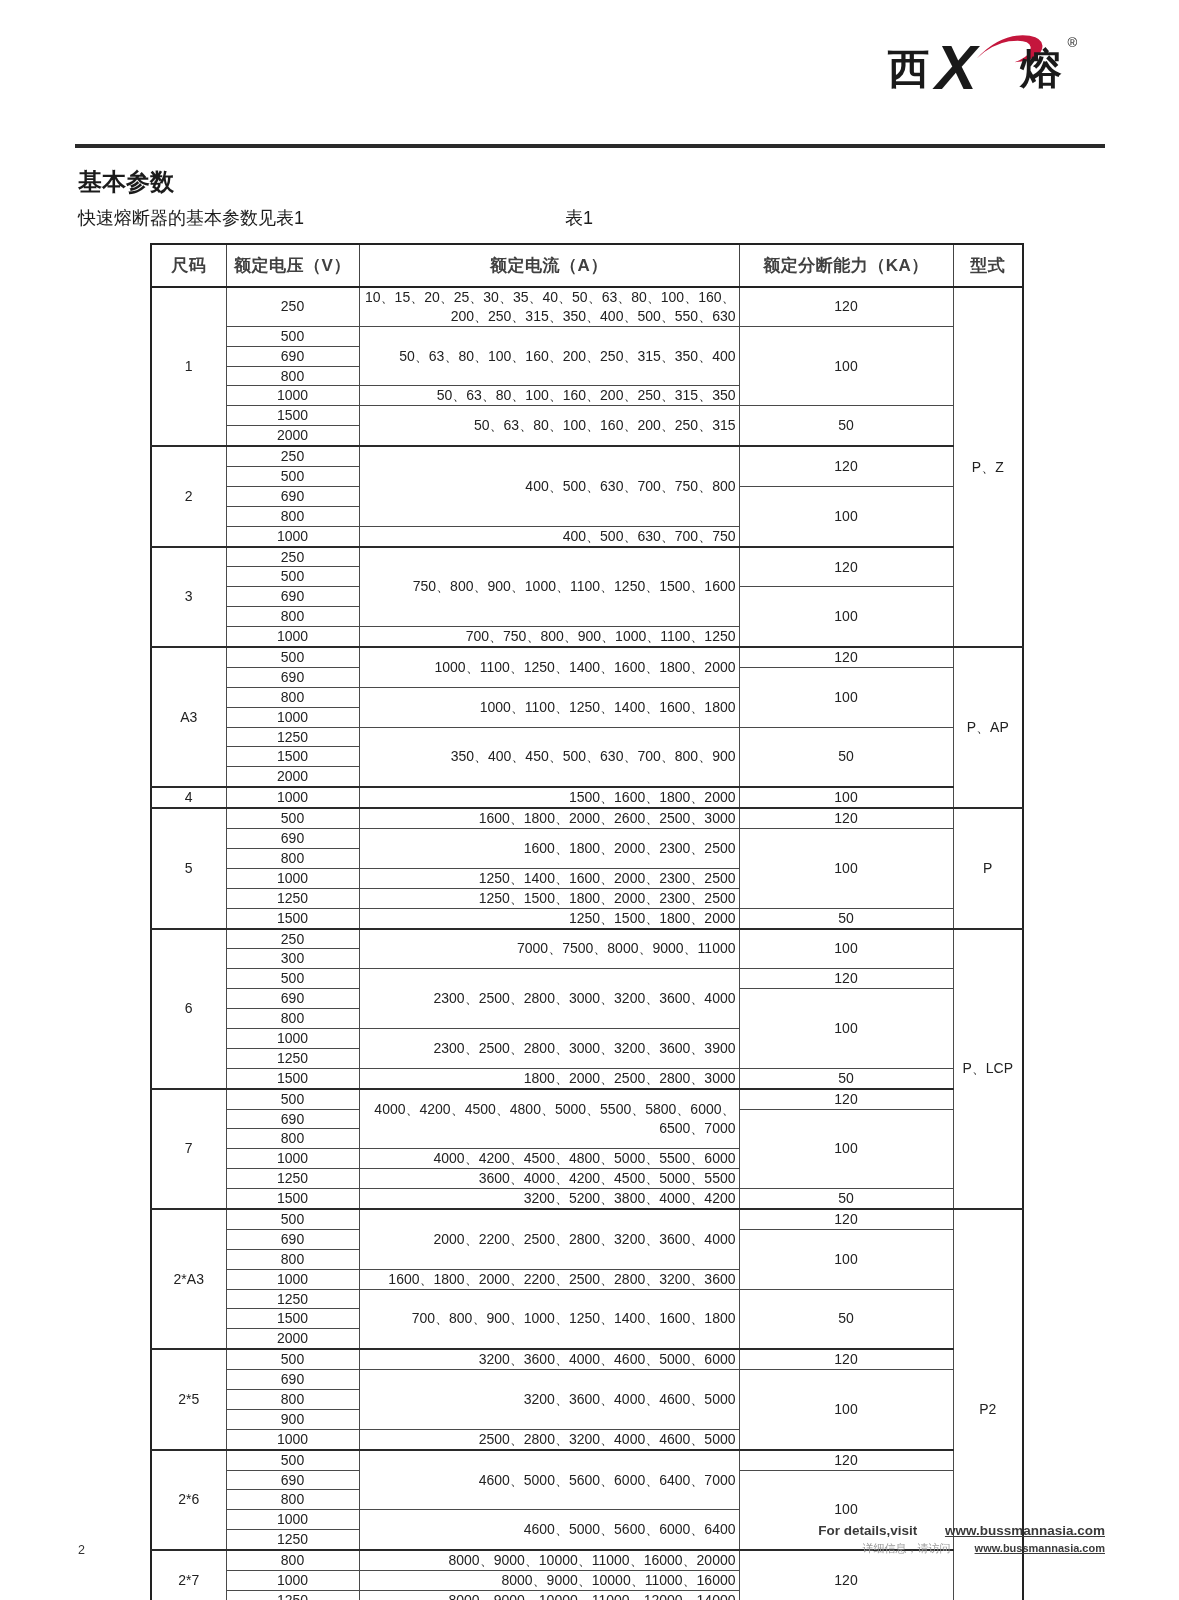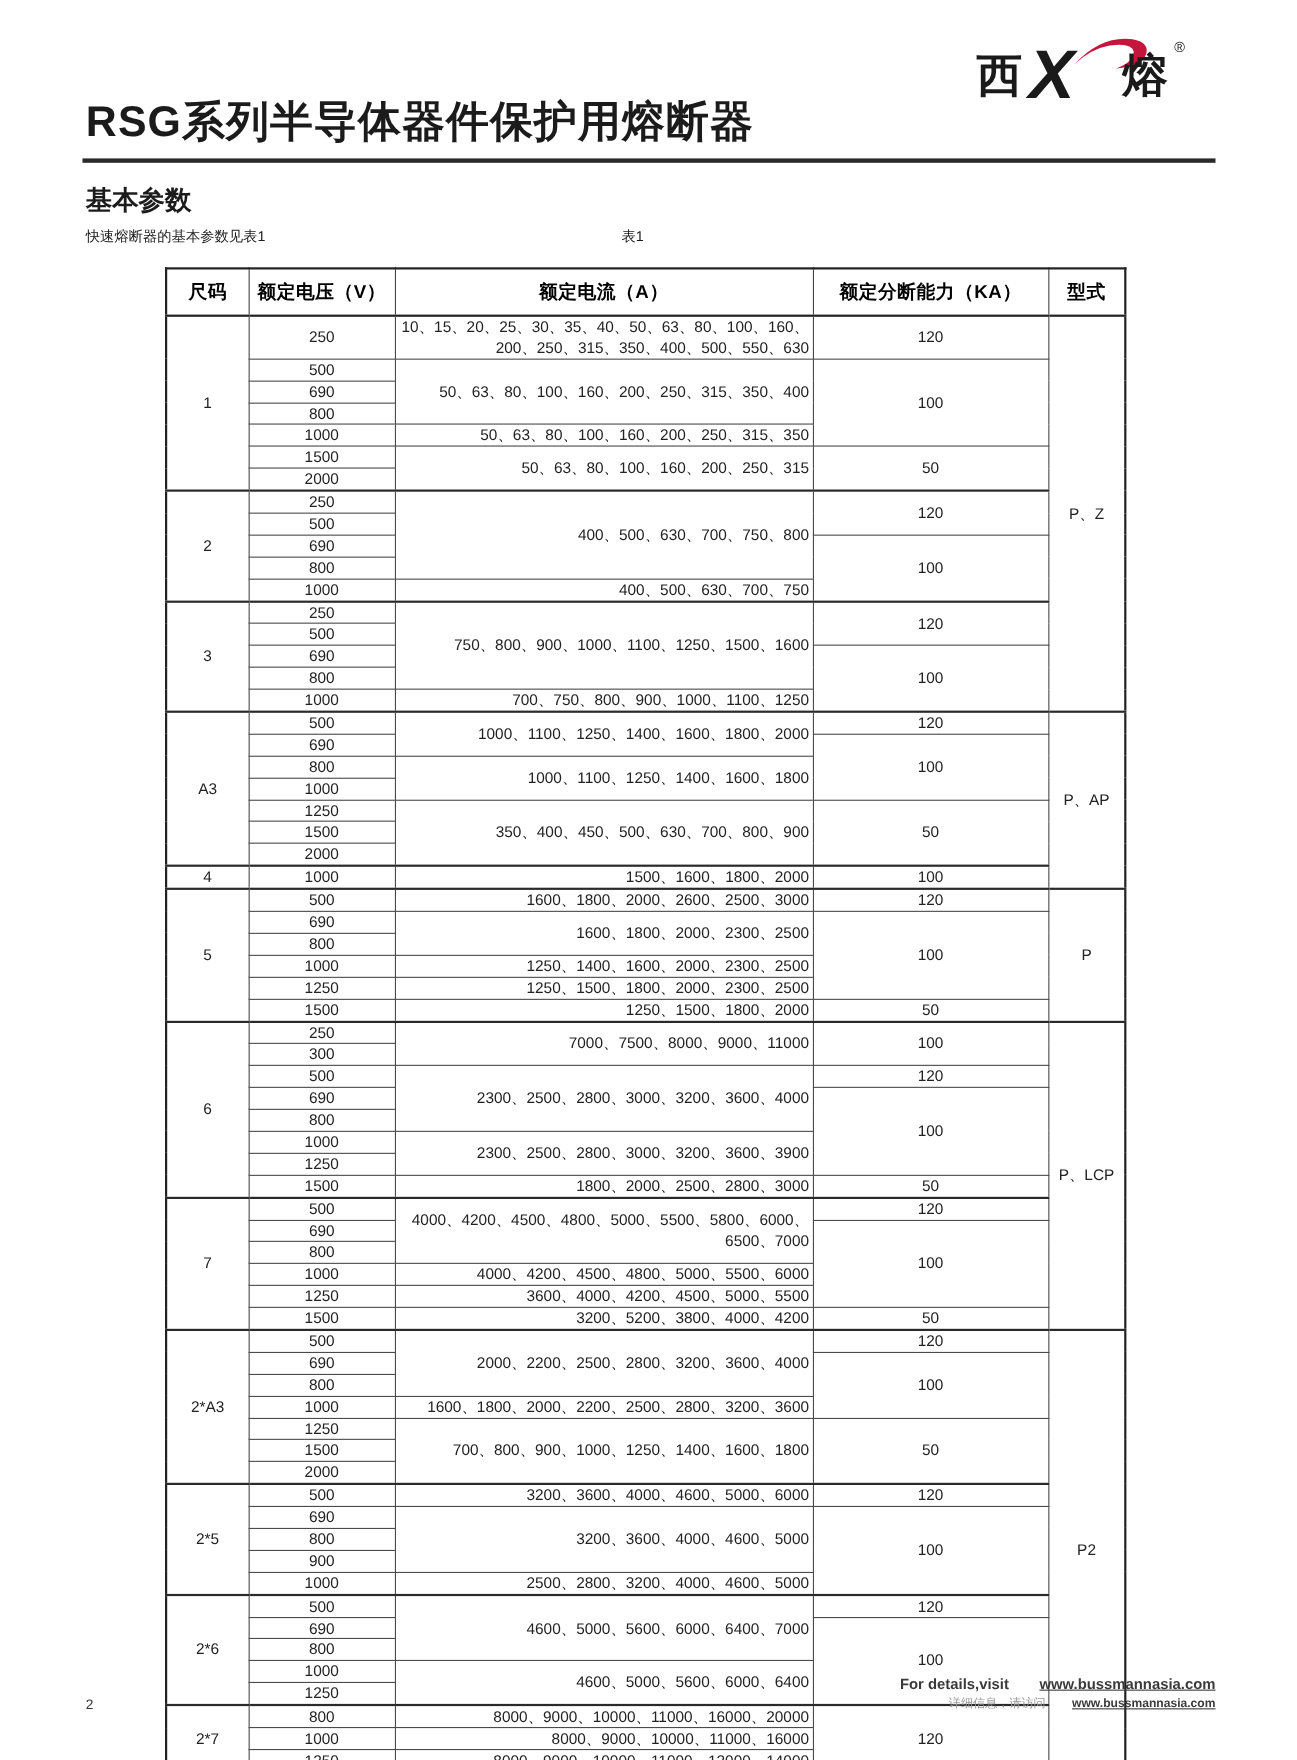--- a/index.html
+++ b/index.html
@@ -17,31 +17,31 @@
   .page-title{
     position:absolute;left:78px;top:84px;margin:0;
     font-size:39px;font-weight:bold;letter-spacing:1px;color:#1b1b1b;
     white-space:nowrap;
   }
   .title-rule{position:absolute;left:75px;top:144px;width:1030px;height:4px;background:#2a2a2a;}
   .section-heading{
     position:absolute;left:78px;top:166px;margin:0;
     font-size:24px;font-weight:bold;color:#1b1b1b;
   }
-  .caption-row{position:absolute;left:78px;top:206px;width:1030px;height:26px;font-size:13px;text-align:center;}
+  .caption-row{position:absolute;left:78px;top:206px;width:1030px;height:26px;font-size:18px;text-align:center;}
   .table-intro{position:absolute;left:0;top:0;}
   .table-label{position:absolute;left:487px;top:0;}
   
   table.fuse-table{
     position:absolute;left:150px;top:243px;width:872px;
     border-collapse:collapse;table-layout:fixed;
     border:2px solid #222;
   }
   .fuse-table th{
-    height:37px;font-size:17px;font-weight:bold;color:#000000;
+    height:37px;font-size:17px;font-weight:bold;color:#404040;
     border:1px solid #444;border-bottom:2px solid #222;
     text-align:center;padding:2px;
     letter-spacing:.5px;
   }
   .fuse-table td{
     border:1px solid #4a4a4a;
     font-size:14px;color:#222;
     text-align:center;vertical-align:middle;
     padding:0;line-height:1.35;
   }
@@ -62,21 +62,20 @@
   <div class="logo">
     <svg width="210" height="70" viewBox="0 0 220 74">
       <text x="2" y="56" font-size="44" font-weight="bold" fill="#1a1a1a" font-family="Liberation Sans, sans-serif">西</text>
       <text x="52" y="62" font-size="66" font-weight="bold" font-style="italic" fill="#1a1a1a" font-family="Liberation Sans, sans-serif">X</text>
       <path d="M96,30 Q122,2 152,6 Q168,9 165,20 Q161,32 136,34 Q153,28 153,18 Q151,9 130,12 Q112,15 96,30 Z" fill="#c4163c"></path>
       <text x="142" y="56" font-size="44" font-weight="bold" fill="#1a1a1a" font-family="Liberation Sans, sans-serif">熔</text>
       <text x="192" y="18" font-size="14" fill="#1a1a1a" font-family="Liberation Sans, sans-serif">®</text>
     </svg>
   </div>
 
-  <h1 class="page-title">RSG系列半导体器件保护用熔断器</h1>
   <div class="title-rule"></div>
 
   <h2 class="section-heading">基本参数</h2>
   <div class="caption-row">
     <span class="table-intro">快速熔断器的基本参数见表1</span>
     <span class="table-label">表1</span>
   </div>
 
   <table class="fuse-table">
     <colgroup>

